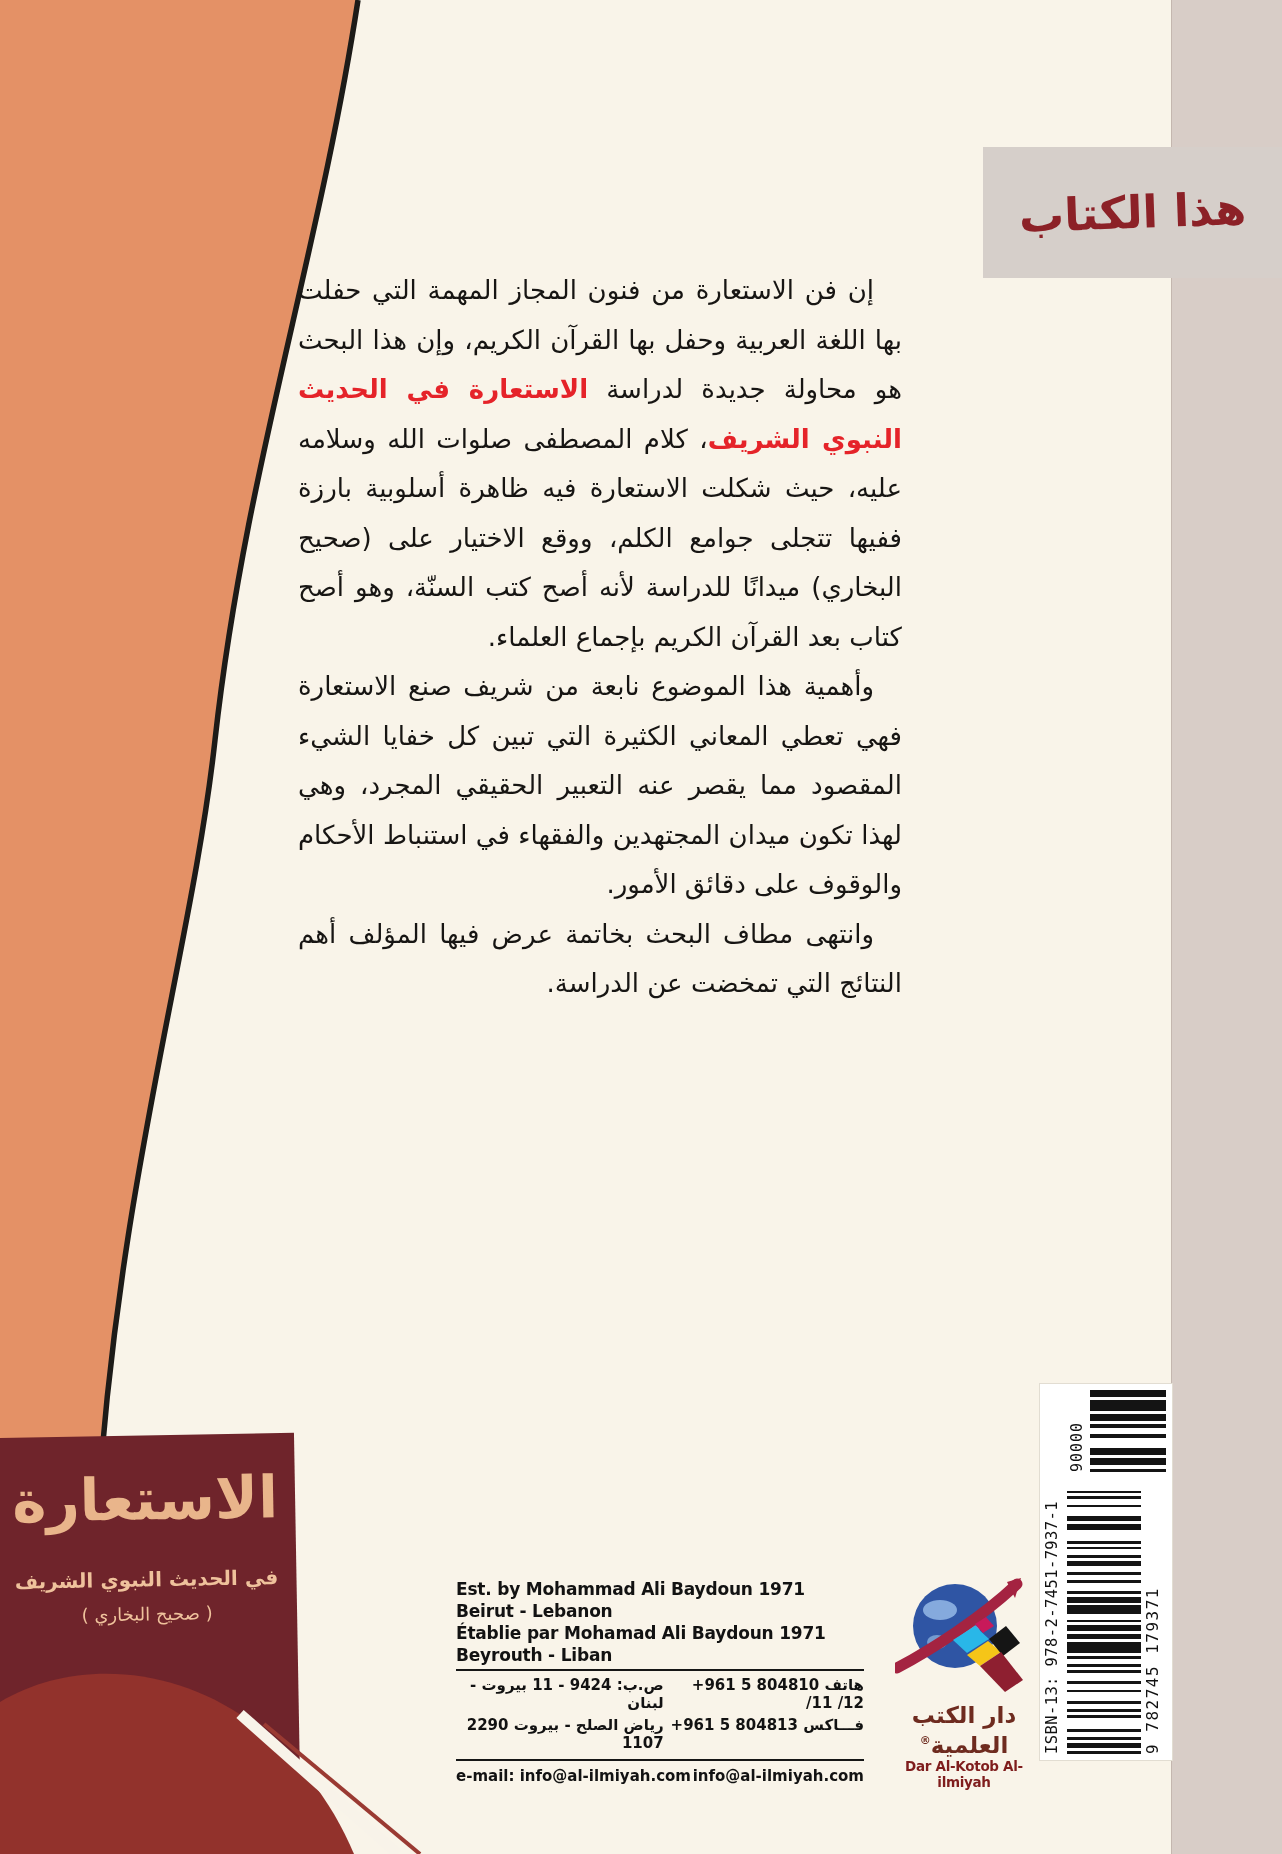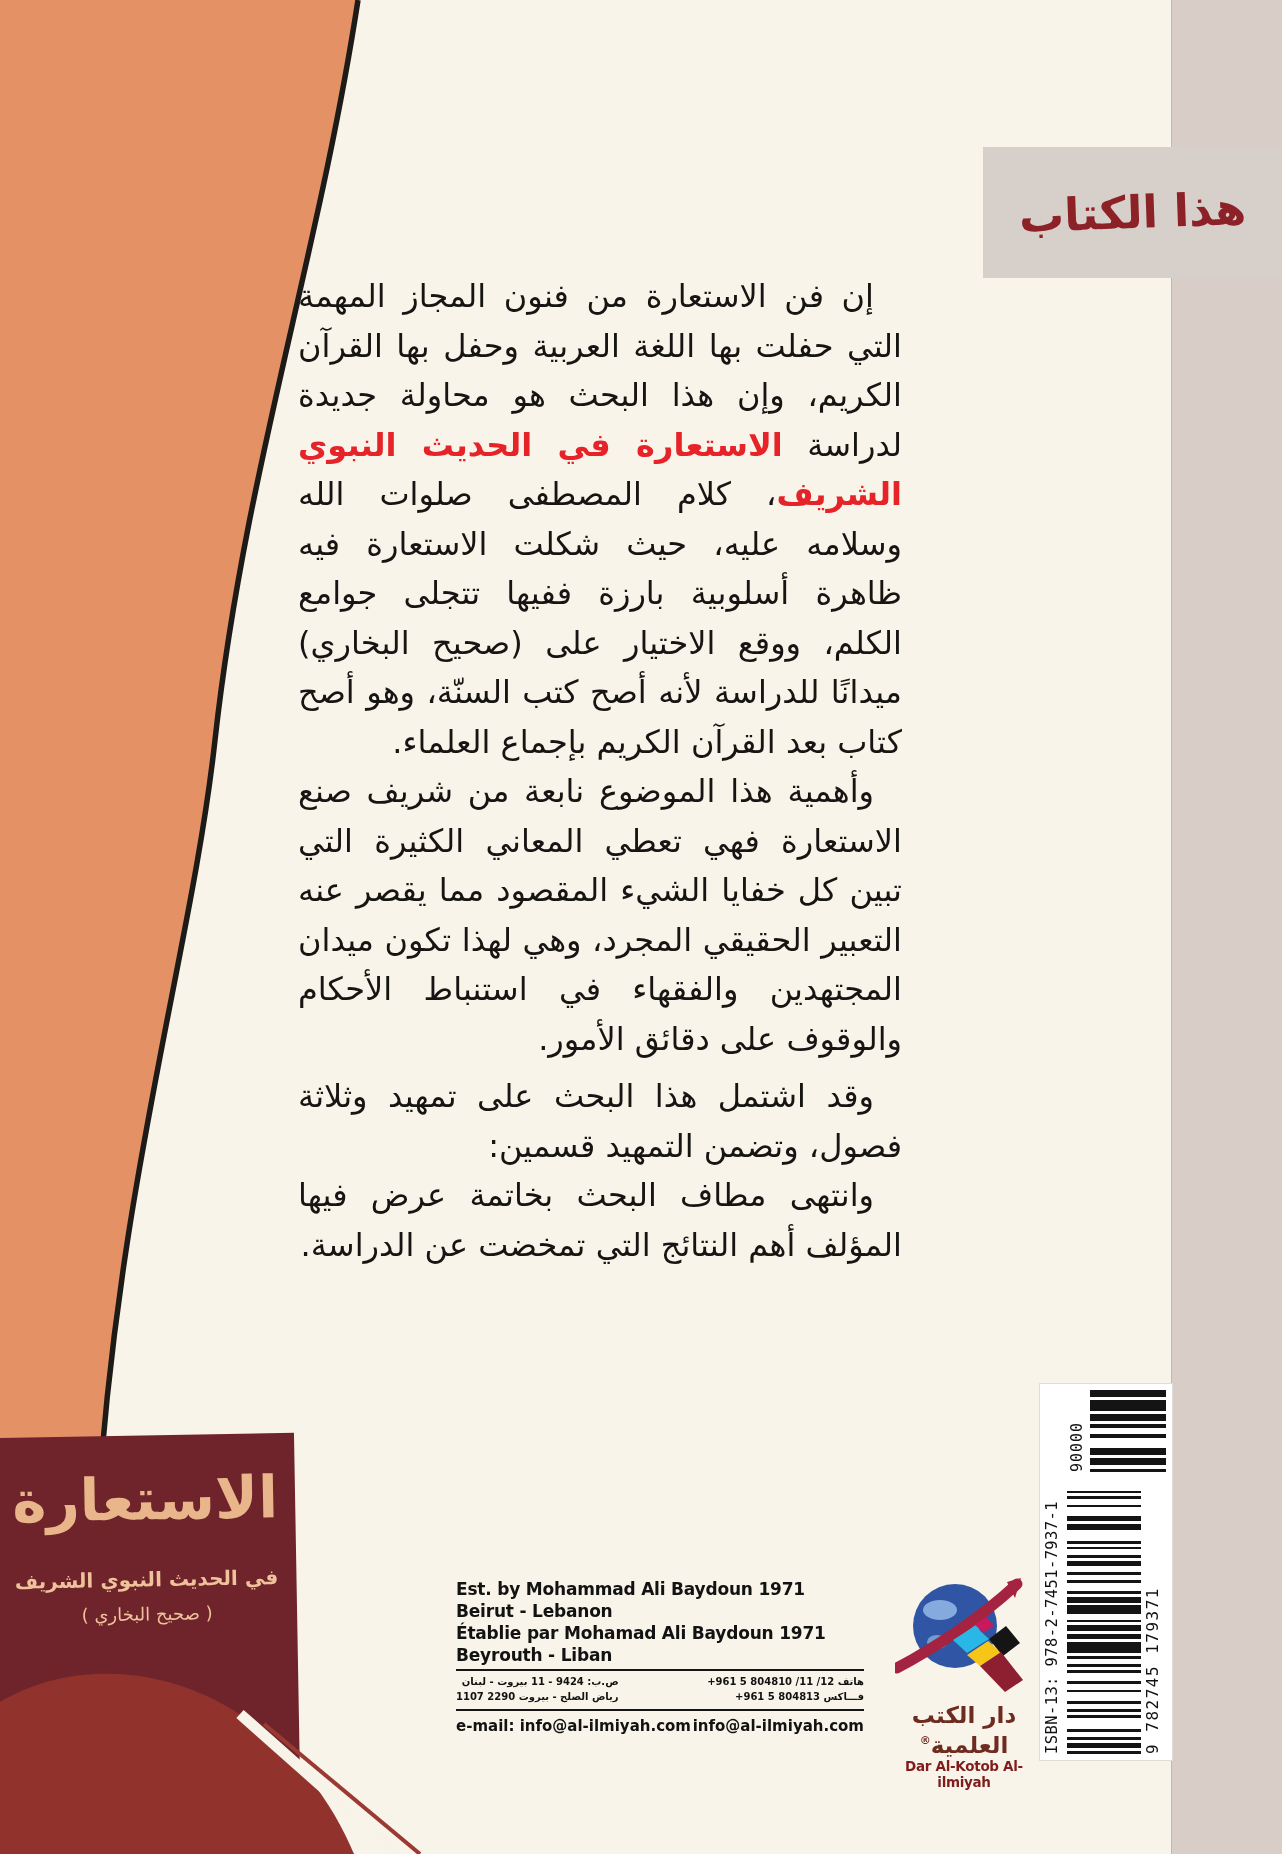--- a/index.html
+++ b/index.html
@@ -9,40 +9,40 @@
   .edge-strip{position:absolute;right:0;top:0;width:110px;height:1854px;background:#D8CDC7;
         border-left:1px solid #C4B7AF;}
   
   .header-box{position:absolute;left:983px;top:147px;width:299px;height:131px;background:#D6CFCA;
         display:flex;align-items:center;justify-content:center;}
   .header-callig{font-size:45px;font-weight:bold;color:#8C2127;transform:rotate(-2deg);
         letter-spacing:-1px;}
   
   .curve-svg{position:absolute;left:0;top:0;}
   
-  .blurb{position:absolute;left:298px;top:272px;width:604px;direction:rtl;text-align:justify;
-        font-size:32px;line-height:49.5px;color:#171513;}
+  .blurb{position:absolute;left:298px;top:266px;width:604px;direction:rtl;text-align:justify;
+        font-size:26px;line-height:49.5px;color:#171513;}
   .blurb p{margin:0;text-indent:28px;}
   .blurb p.gap{margin-top:8px;}
   .hl{color:#E52329;font-weight:bold;}
   
   .thumb{position:absolute;left:-6px;top:1438px;width:300px;height:430px;background:#6F242B;
         transform:rotate(-1deg);transform-origin:top left;}
   .thumb-title{margin-top:30px;text-align:center;font-size:58px;font-weight:bold;color:#E9B58B;}
   .thumb-sub{margin-top:34px;text-align:center;font-size:20px;font-weight:bold;color:#EFC29C;
         letter-spacing:1px;}
   .thumb-sub2{margin-top:12px;text-align:center;font-size:18px;color:#EFC29C;}
   .decor-svg{position:absolute;left:0;top:1630px;}
   
   .pub{position:absolute;left:456px;top:1578px;width:408px;color:#121212;}
   .pub-founded{direction:rtl;text-align:center;font-size:20px;font-weight:bold;line-height:26px;}
   .pub-est{font-size:17px;font-weight:bold;line-height:22px;letter-spacing:-0.2px;}
   .pub-est.fr{border-bottom:2.5px solid #161616;padding-bottom:3px;}
   .pub-contact{display:flex;justify-content:space-between;border-bottom:2px solid #161616;
-        padding:5px 0 7px;font-size:10px;font-weight:bold;}
+        padding:5px 0 7px;font-size:15px;font-weight:bold;}
   .pub-contact .col{display:flex;flex-direction:column;gap:4px;}
   .rtl{direction:rtl;}
   .num{direction:ltr;unicode-bidi:embed;}
   .pub-emails{display:flex;justify-content:space-between;font-size:15px;font-weight:bold;
         padding-top:6px;}
   
   .brand{position:absolute;left:884px;top:1576px;width:160px;text-align:center;}
   .brand-ar{direction:rtl;font-size:23px;font-weight:bold;color:#6E2B1F;line-height:26px;margin-top:4px;}
   .brand-reg{font-size:11px;vertical-align:super;}
   .brand-en{font-size:13.5px;font-weight:bold;color:#7f1d1d;letter-spacing:-0.3px;}
@@ -72,21 +72,20 @@
     <path d="M358,0 C318,260 245,470 215,740 C192,950 118,1180 97,1520 C92,1610 90,1730 90,1854" fill="none" stroke="#1D1B18" stroke-width="5.5"></path>
   </svg>
 
   <div class="header-box">
     <span class="header-callig">هذا الكتاب</span>
   </div>
 
   <div class="blurb">
     <p><span>إن فن الاستعارة من فنون المجاز المهمة التي حفلت بها اللغة العربية وحفل بها القرآن الكريم، وإن هذا البحث هو محاولة جديدة لدراسة </span><span class="hl">الاستعارة في الحديث النبوي الشريف</span><span>، كلام المصطفى صلوات الله وسلامه عليه، حيث شكلت الاستعارة فيه ظاهرة أسلوبية بارزة ففيها تتجلى جوامع الكلم، ووقع الاختيار على (صحيح البخاري) ميدانًا للدراسة لأنه أصح كتب السنّة، وهو أصح كتاب بعد القرآن الكريم بإجماع العلماء.</span></p>
     <p>وأهمية هذا الموضوع نابعة من شريف صنع الاستعارة فهي تعطي المعاني الكثيرة التي تبين كل خفايا الشيء المقصود مما يقصر عنه التعبير الحقيقي المجرد، وهي لهذا تكون ميدان المجتهدين والفقهاء في استنباط الأحكام والوقوف على دقائق الأمور.</p>
-    <p class="gap">وقد اشتمل هذا البحث على تمهيد وثلاثة فصول، وتضمن التمهيد قسمين:</p>
     <p>وانتهى مطاف البحث بخاتمة عرض فيها المؤلف أهم النتائج التي تمخضت عن الدراسة.</p>
   </div>
 
   <div class="thumb">
     <div class="thumb-title">الاستعارة</div>
     <div class="thumb-sub">في الحديث النبوي الشريف</div>
     <div class="thumb-sub2">( صحيح البخاري )</div>
   </div>
 
   <svg class="decor-svg" width="460" height="224" viewBox="0 0 460 224">

